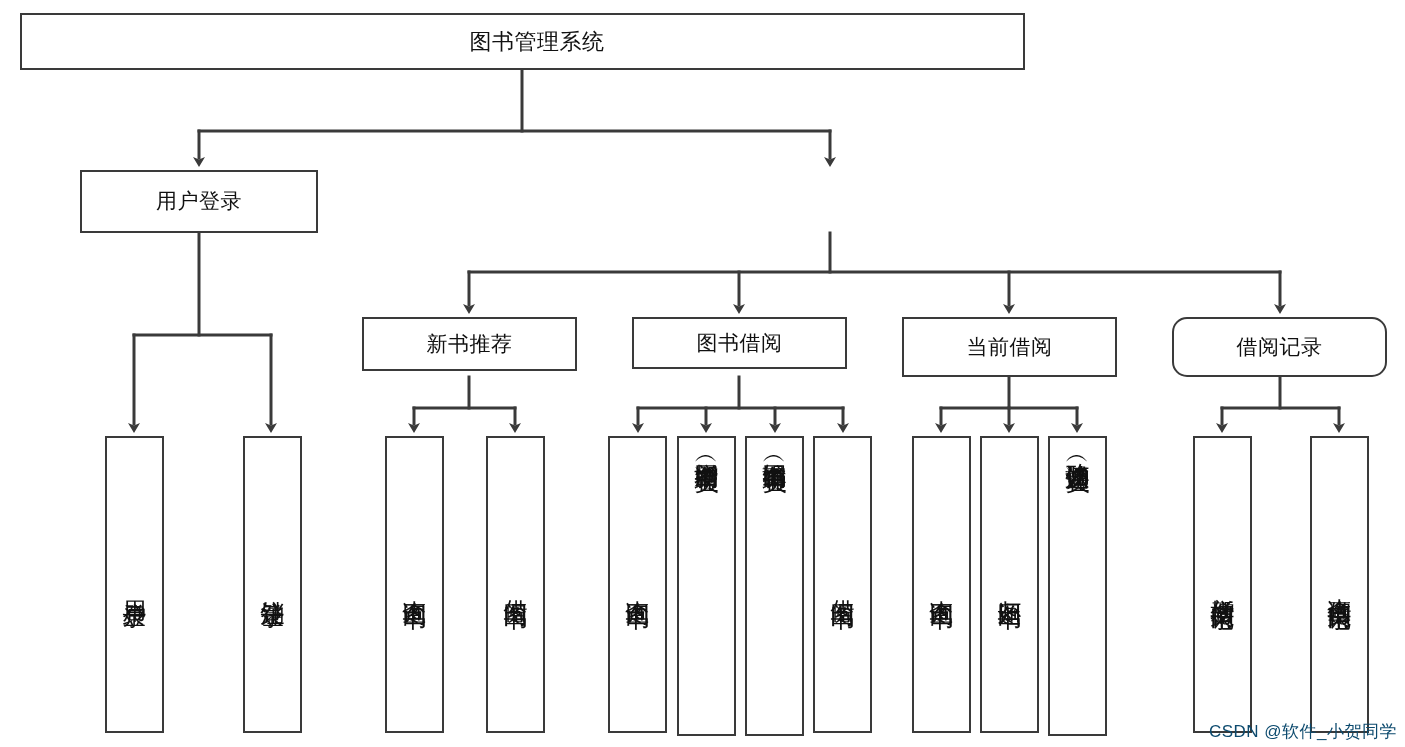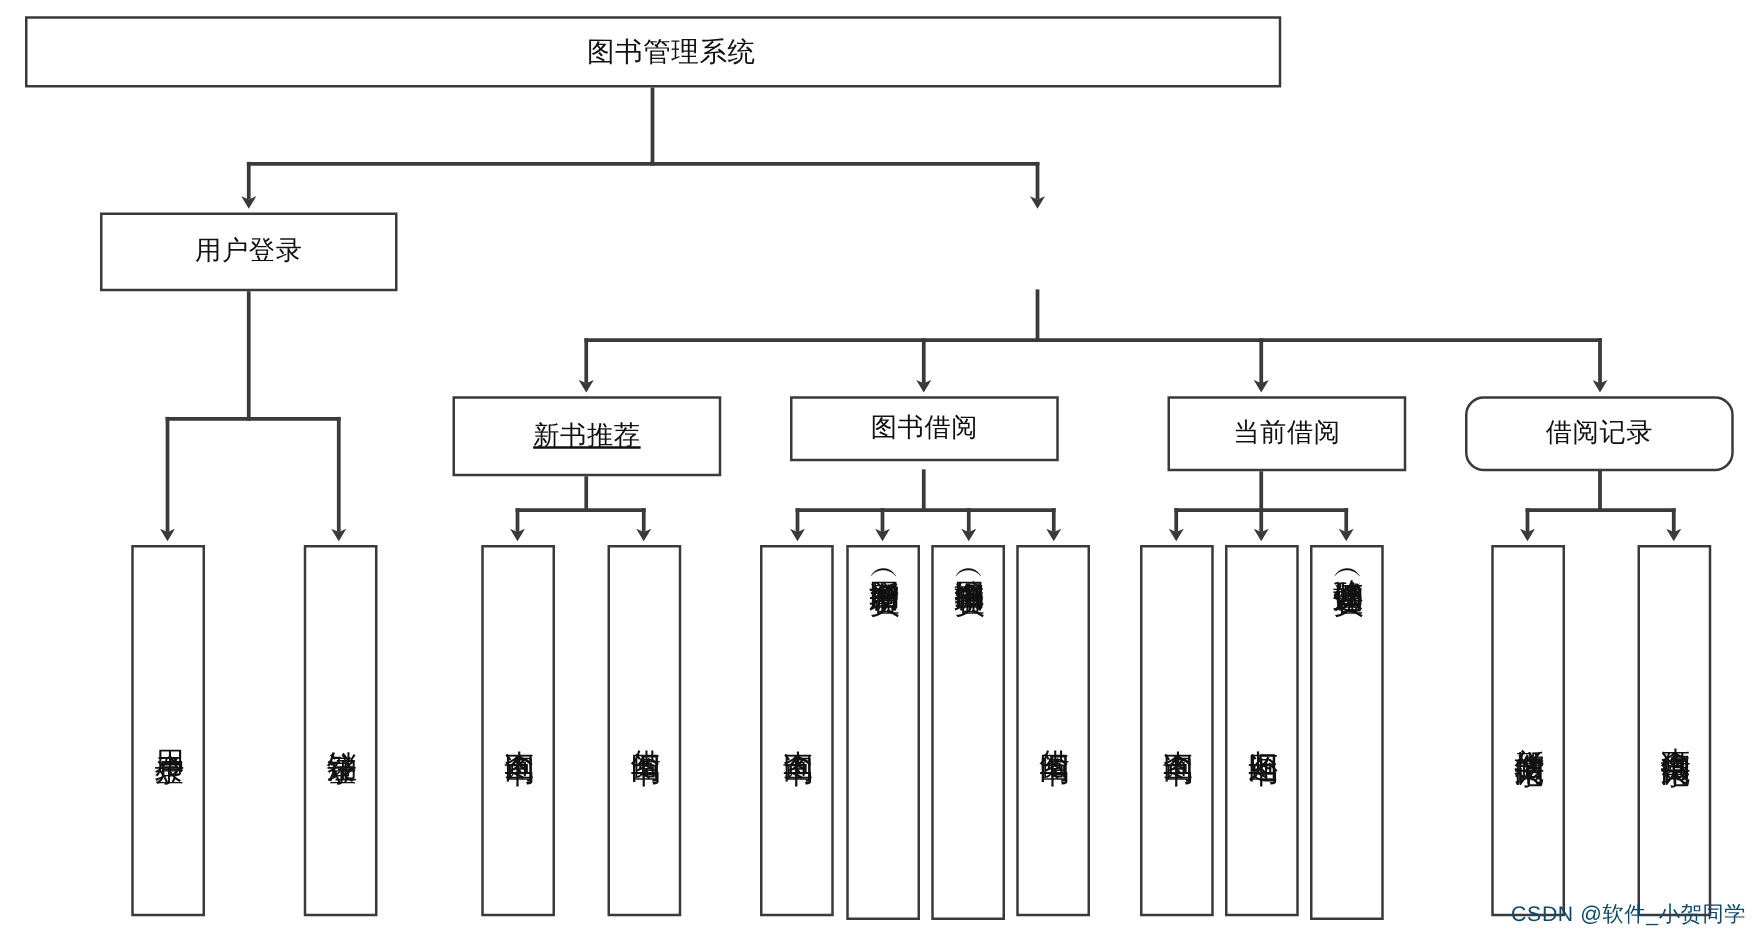--- a/index.html
+++ b/index.html
@@ -134,29 +134,29 @@
 
   <div class="node h root" style="left:20px; top:13px; width:1005px; height:57px;padding-left:29px;">
     <span class="lbl">图书管理系统</span>
   </div>
 
   <div class="node h" style="left:80px; top:170px; width:238px; height:63px;">
     <span class="lbl">用户登录</span>
   </div>
 
 
-  <div class="node h" style="left:362px; top:317px; width:215px; height:64px;text-decoration:underline;">
+  <div class="node h" style="left:362px; top:317px; width:215px; height:54px;">
     <span class="lbl">新书推荐</span>
   </div>
 
   <div class="node h" style="left:632px; top:317px; width:215px; height:52px;">
     <span class="lbl">图书借阅</span>
   </div>
 
-  <div class="node h" style="left:902px; top:317px; width:191px; height:60px;margin-left:32px;">
+  <div class="node h" style="left:902px; top:317px; width:215px; height:60px;">
     <span class="lbl">当前借阅</span>
   </div>
 
   <div class="node h" style="left:1172px; top:317px; width:215px; height:60px;border-radius:15px;">
     <span class="lbl">借阅记录</span>
   </div>
 
   <div class="node v center" style="left:105px; top:436px; width:59px; height:297px;">
     <span class="lbl">用户登录</span>
   </div>

